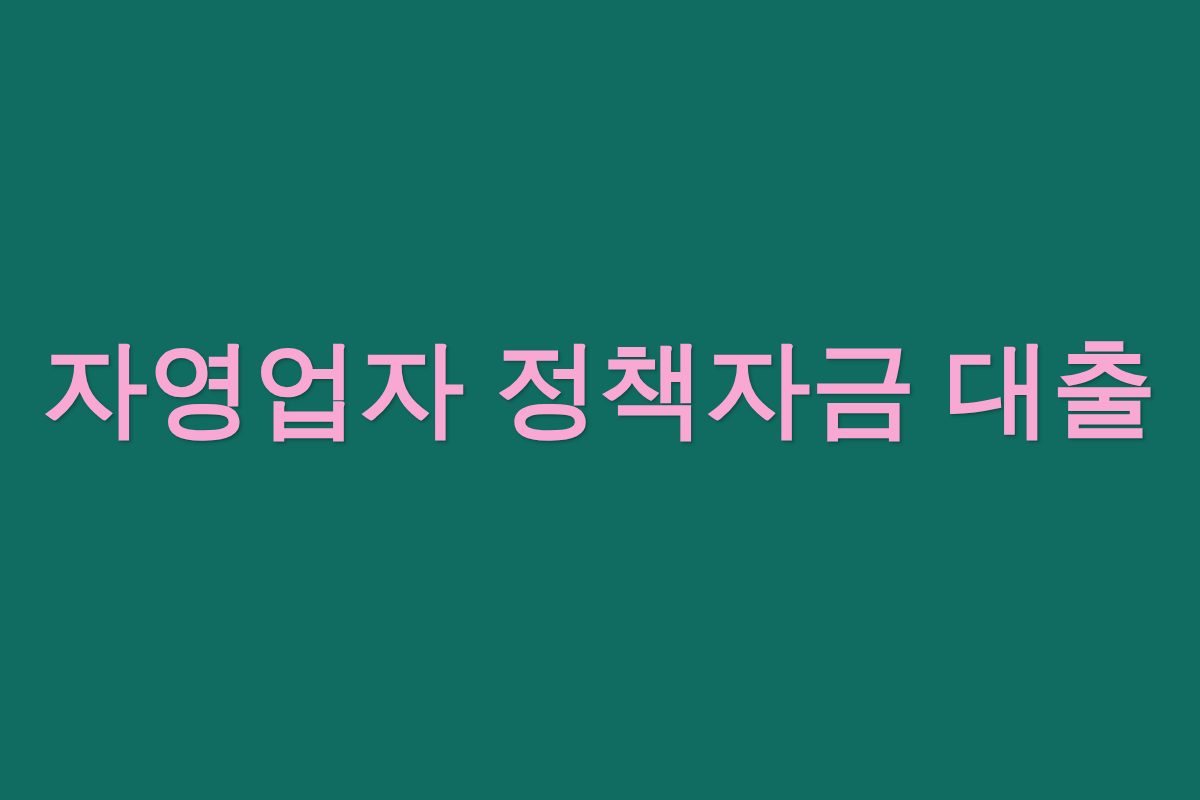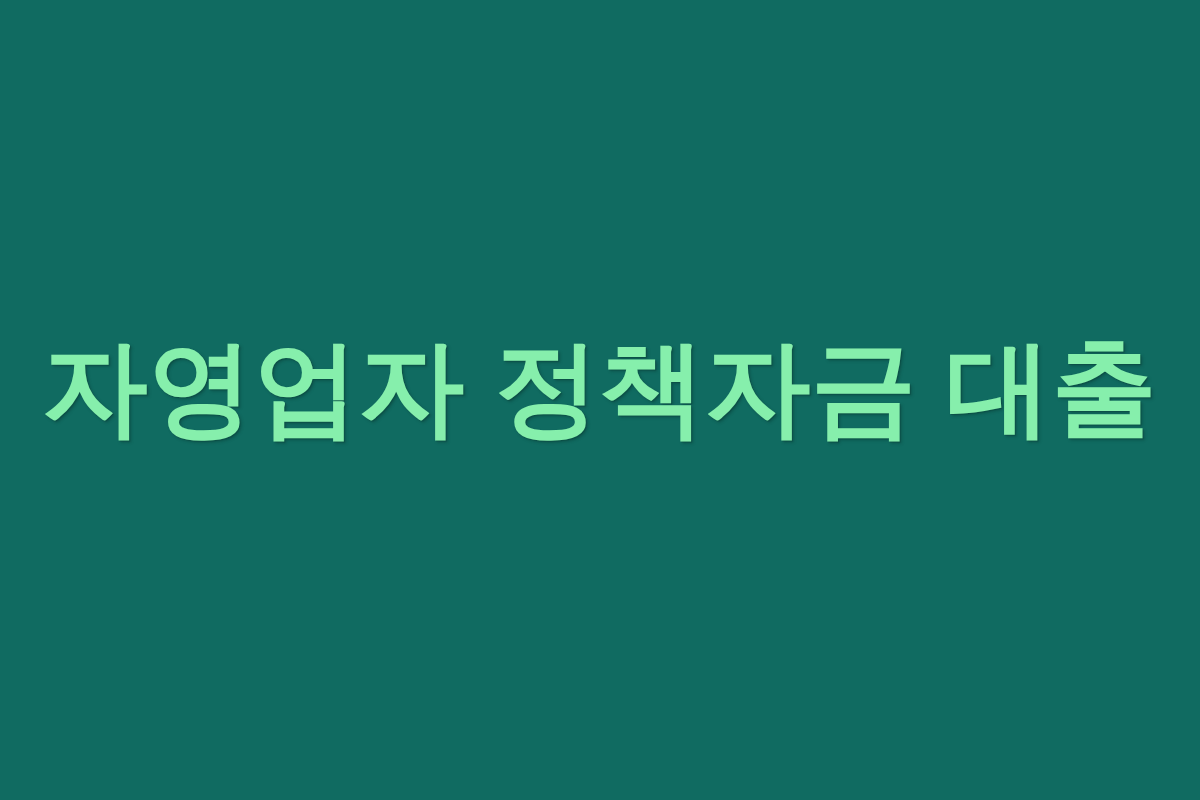--- a/index.html
+++ b/index.html
@@ -47,17 +47,17 @@
   #headline .line {
     display: block;
     white-space: nowrap;
   }
 </style>
 </head>
 <body>
 
 <div id="banner" style="background: rgb(16, 107, 97);">
 
-  <h1 id="headline" style="color: #86efac; text-align: center;">
+  <h1 id="headline" style="color: #f9a8d4; text-align: center;">
     <span class="line">자영업자 정책자금 대출</span>
   </h1>
 
 </div>
 
 </body></html>

